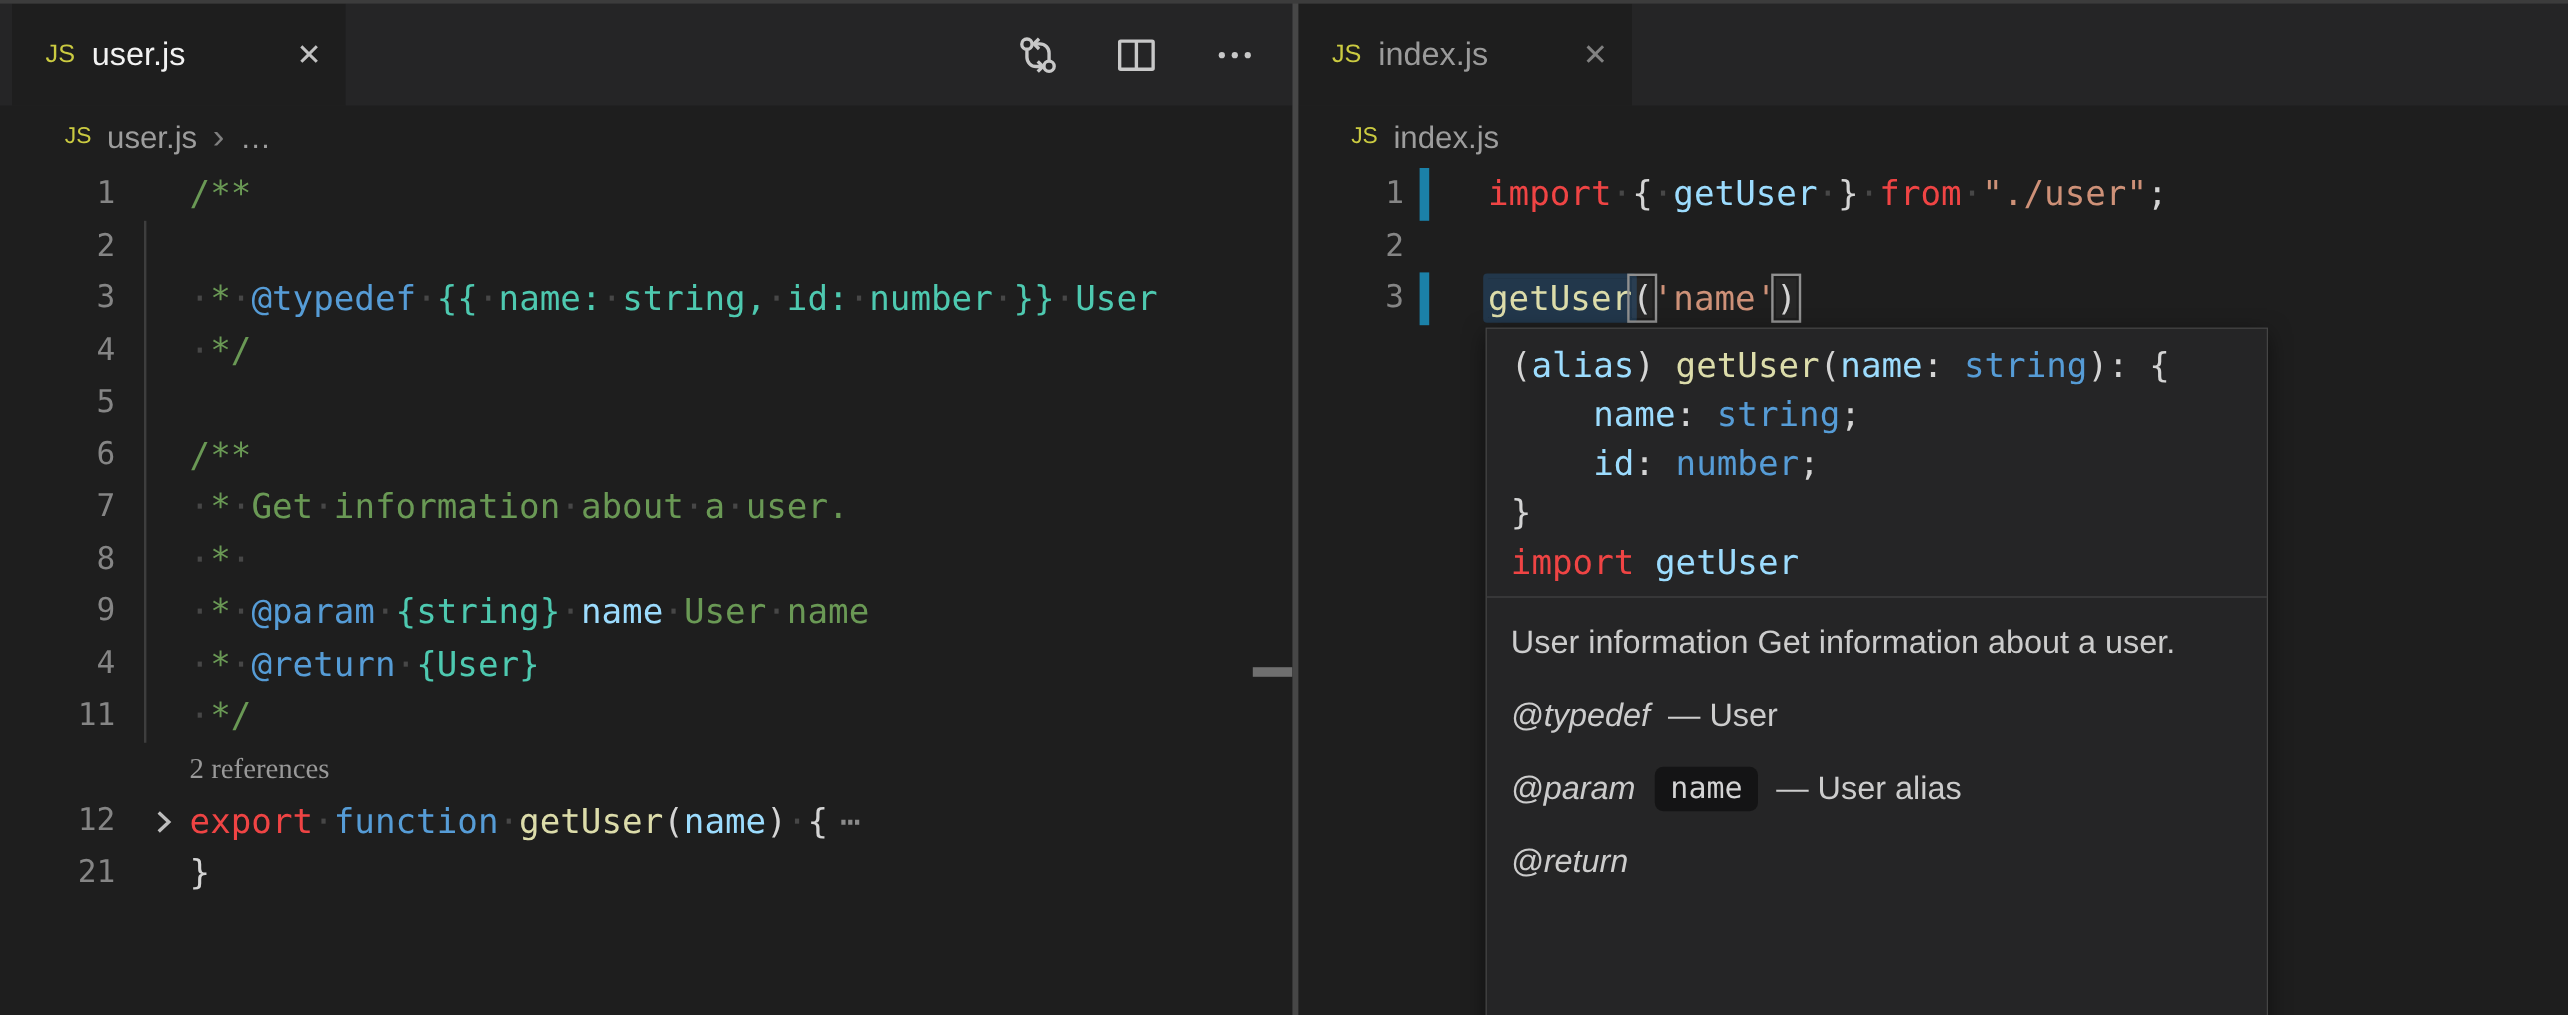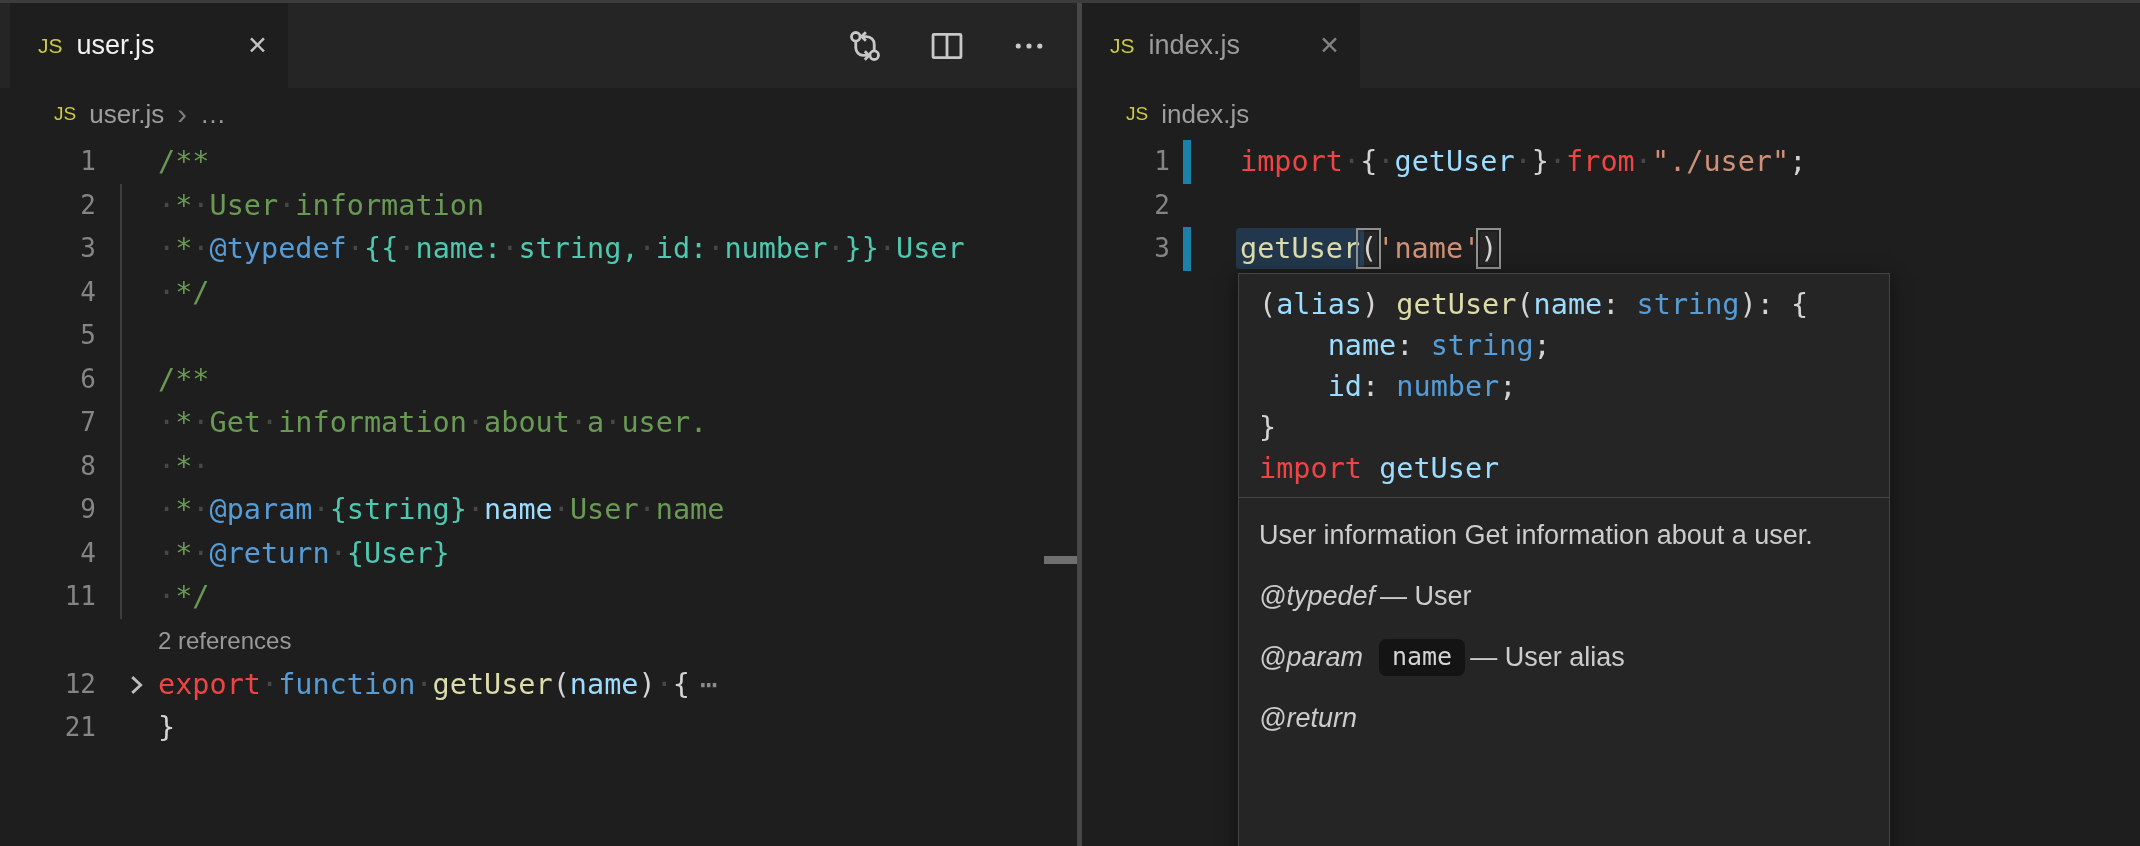--- a/index.html
+++ b/index.html
@@ -37,21 +37,21 @@
   .crumb-item{cursor:pointer}
   .crumb-sep{margin:0 13px;color:#7f7f7f;font-size:29px;line-height:26px}
 
   
   .code{position:absolute;top:140px;left:0;right:0;font-family:"DejaVu Sans Mono","Liberation Mono",monospace;font-size:28.5px}
   .row{position:relative;height:43.5px}
   .row .ln{position:absolute;left:0;top:0;width:96px;text-align:right;color:#858585;font-size:26px;line-height:43.5px;cursor:pointer}
   #pane-right .row .ln{width:88px}
   .row .content{position:absolute;left:158px;top:0;line-height:43.5px;white-space:pre}
   .lens{position:relative;height:44px}
-  .lens span{position:absolute;left:158px;line-height:44px;font-family:Liberation Sans, sans-serif;font-size:24px;color:#999;cursor:pointer}
+  .lens span{position:absolute;left:158px;line-height:44px;font-family:Liberation Serif, serif;font-size:24px;color:#999;cursor:pointer}
   .ws{color:#474747}
   .t-c{color:#6a9955}.t-k{color:#569cd6}.t-t{color:#4ec9b0}.t-v{color:#9cdcfe}
   .t-f{color:#dcdcaa}.t-m{color:#ef4444}.t-s{color:#ce9178}.t-p{color:#d4d4d4}
   .t-e{color:#8a8a8a;margin-left:10px}
   .x-wh{background:rgba(38,79,120,.5);box-shadow:0 0 0 4px rgba(38,79,120,.5);border-radius:1px}
   .x-bx{outline:2px solid #909090;outline-offset:2px;background:rgba(255,255,255,.04)}
   .guide{position:absolute;left:120px;top:43.5px;width:2px;height:435px;background:#3e3e3e}
   .row.current .cur-hl{position:absolute;left:150px;right:33px;top:0;bottom:0;
     background:rgba(255,255,255,.035);
     border-top:1px solid rgba(255,255,255,.09);border-bottom:1px solid rgba(255,255,255,.09)}
@@ -63,21 +63,21 @@
   
   .hover-tip{position:absolute;left:156px;top:273px;width:652px;height:592px;box-sizing:border-box;
     background:#252526;border:1px solid #454545;box-shadow:0 5px 18px rgba(0,0,0,.5);z-index:20}
   .hover-code{padding:10px 20px 8px;font-family:"DejaVu Sans Mono","Liberation Mono",monospace;font-size:28.5px}
   .hover-code .hrow{height:41px;line-height:41px;white-space:pre}
   .hover-divider{height:1px;background:#454545}
   .hover-doc{padding:22px 20px 0;font-size:27px;color:#cccccc}
   .hover-doc .summary{margin-bottom:30px}
   .tagrow{margin-bottom:27px;display:flex;align-items:center}
   .tag{font-style:italic}
-  .dashtext{margin-left:5px}
+  .dashtext{margin-left:15px}
   .chip{font-family:"DejaVu Sans Mono","Liberation Mono",monospace;font-size:25px;
     background:rgba(8,8,8,.55);color:#d4d4d4;padding:3px 13px 5px;border-radius:7px;margin-left:16px}
 </style>
 </head>
 <body>
 
 <div class="topline"></div>
 
 <div class="pane" id="pane-left">
   <div class="tabbar">
@@ -119,21 +119,20 @@
     <span class="crumb-item">…</span>
   </div>
   <div class="code" id="left-code">
     <div class="guide"></div>
   <div class="row">
         <span class="ln">1</span>
         <span class="content"><span class="t-c">/**</span></span>
       </div>
       <div class="row">
         <span class="ln">2</span>
-        <span class="content"><span class="t-c"><span class="ws">·</span>*<span class="ws">·</span>User<span class="ws">·</span>information</span></span>
       </div>
       <div class="row">
         <span class="ln">3</span>
         <span class="content"><span class="t-c"><span class="ws">·</span>*<span class="ws">·</span></span><span class="t-k">@typedef</span><span class="t-c"><span class="ws">·</span></span><span class="t-t">{{<span class="ws">·</span>name:<span class="ws">·</span>string,<span class="ws">·</span>id:<span class="ws">·</span>number<span class="ws">·</span>}}</span><span class="t-c"><span class="ws">·</span></span><span class="t-t">User</span></span>
       </div>
       <div class="row">
         <span class="ln">4</span>
         <span class="content"><span class="t-c"><span class="ws">·</span>*/</span></span>
       </div>
       <div class="row">

